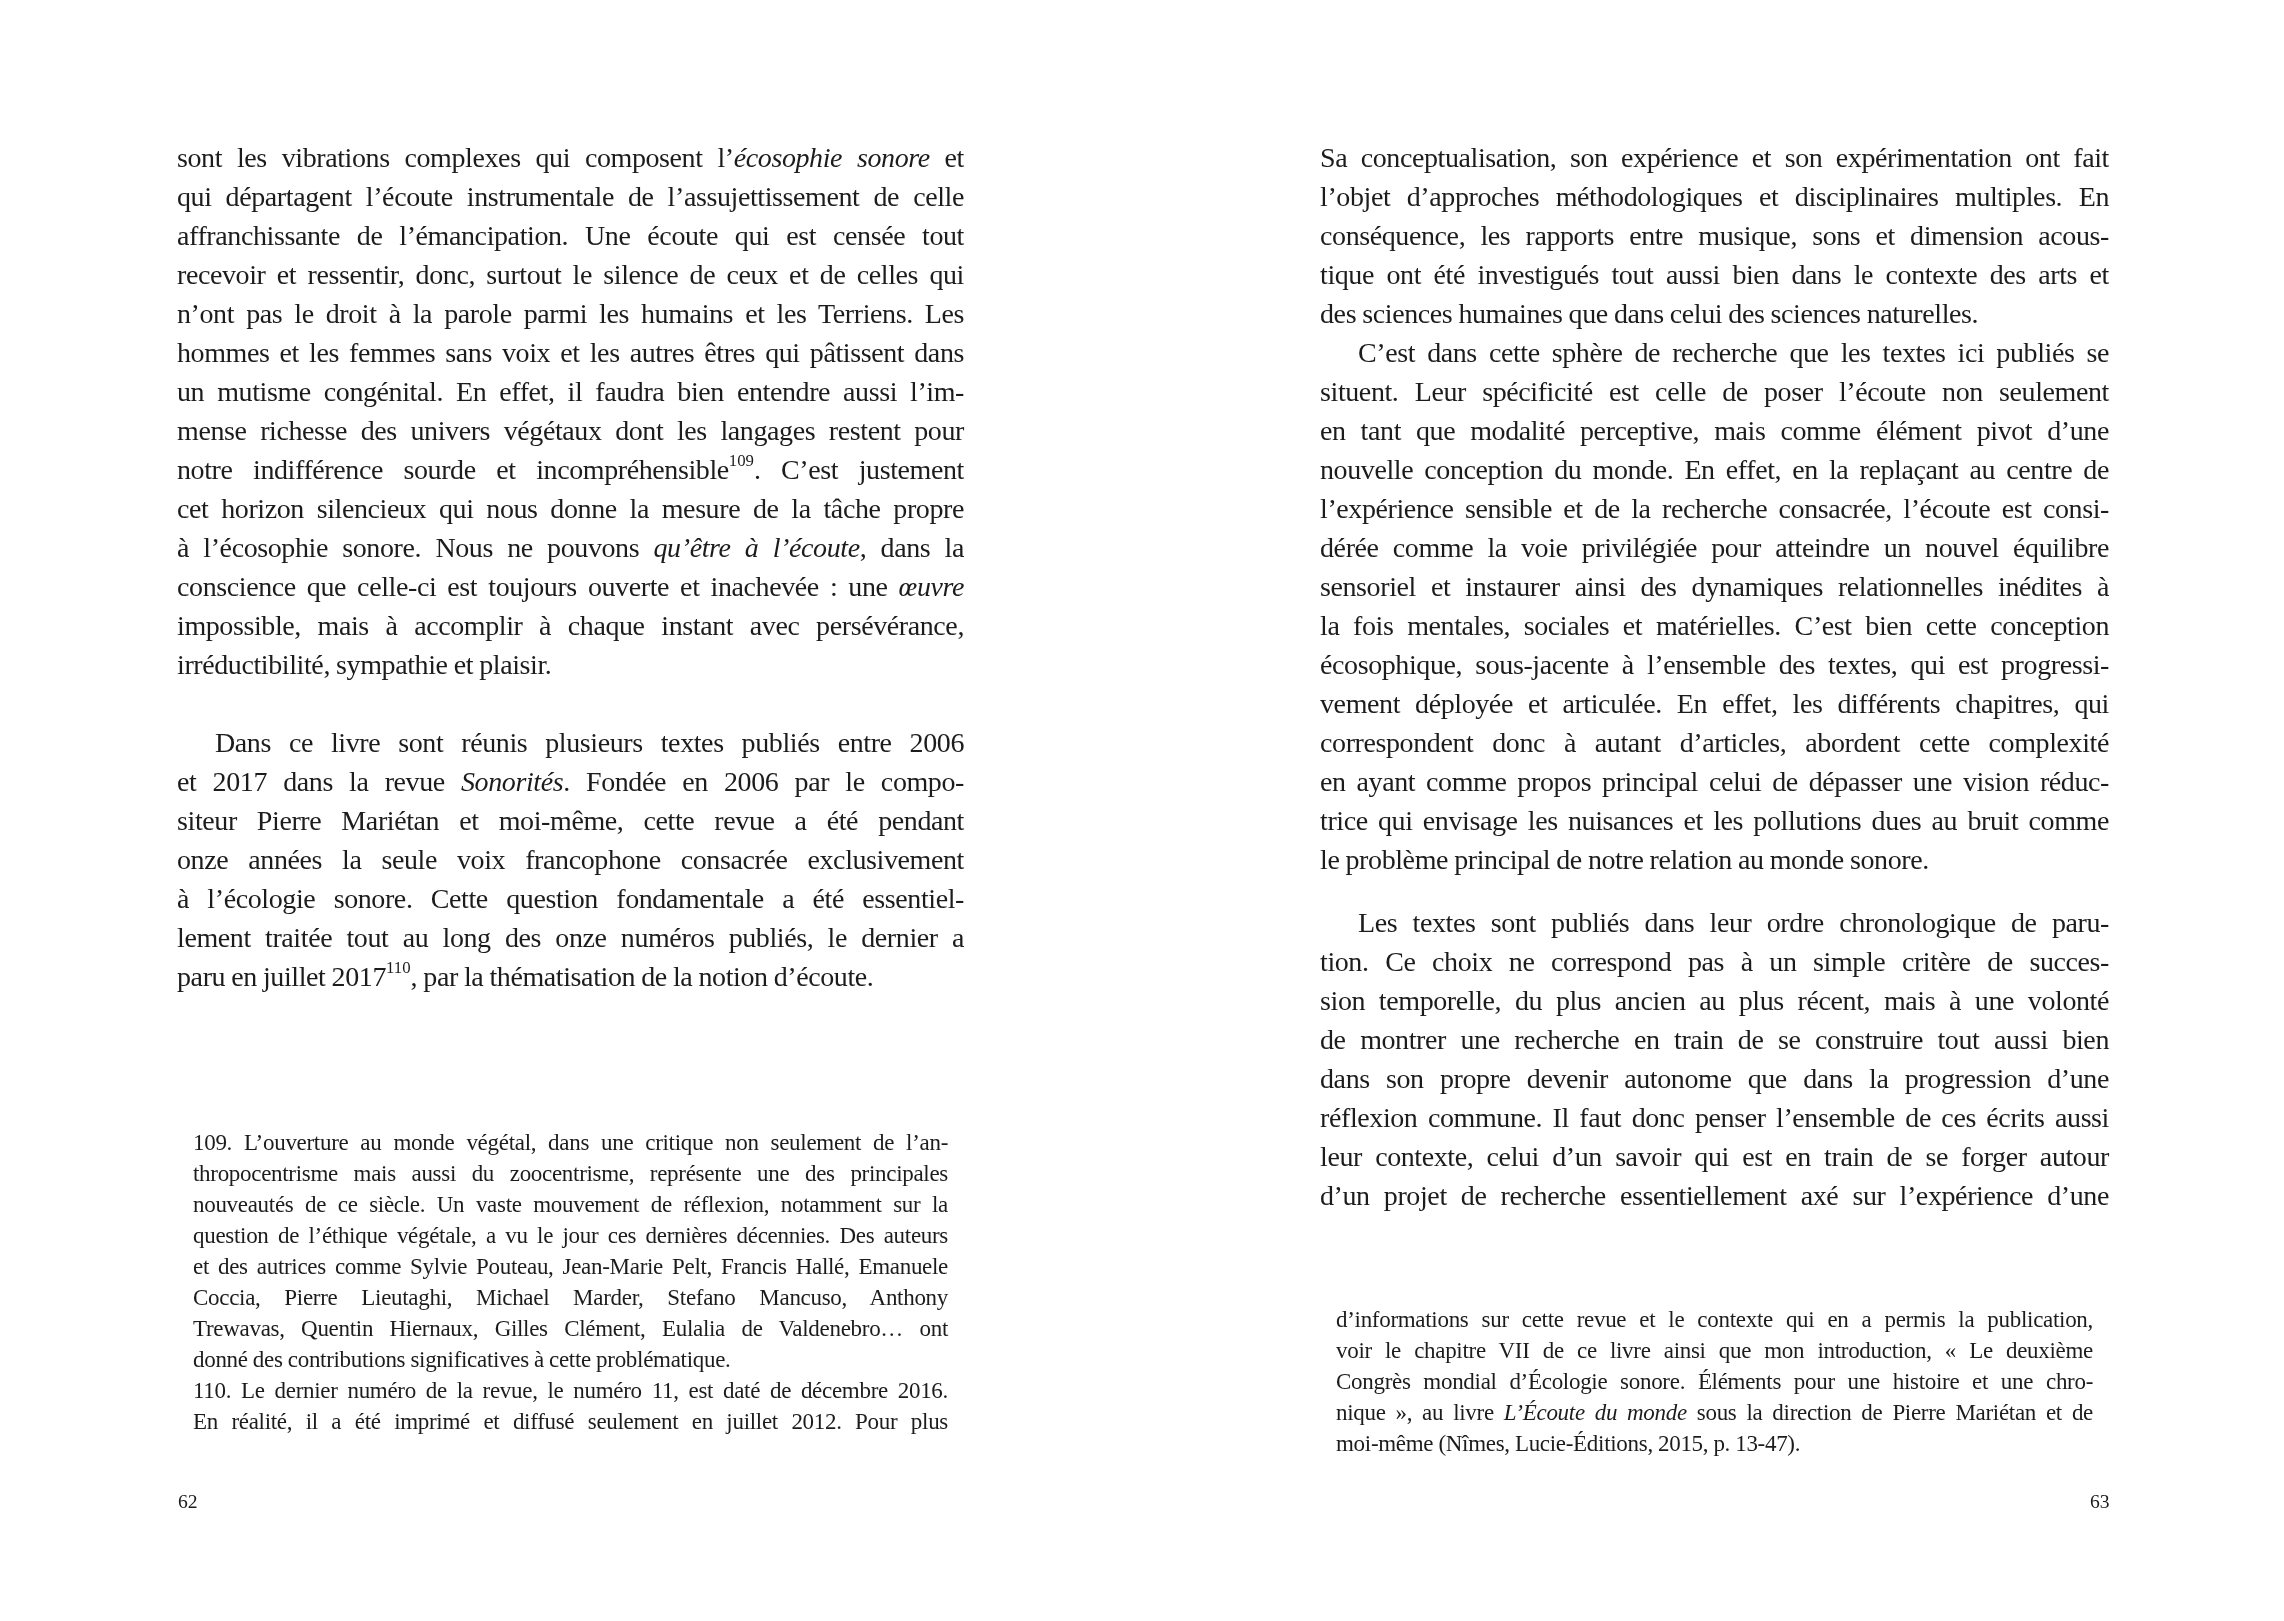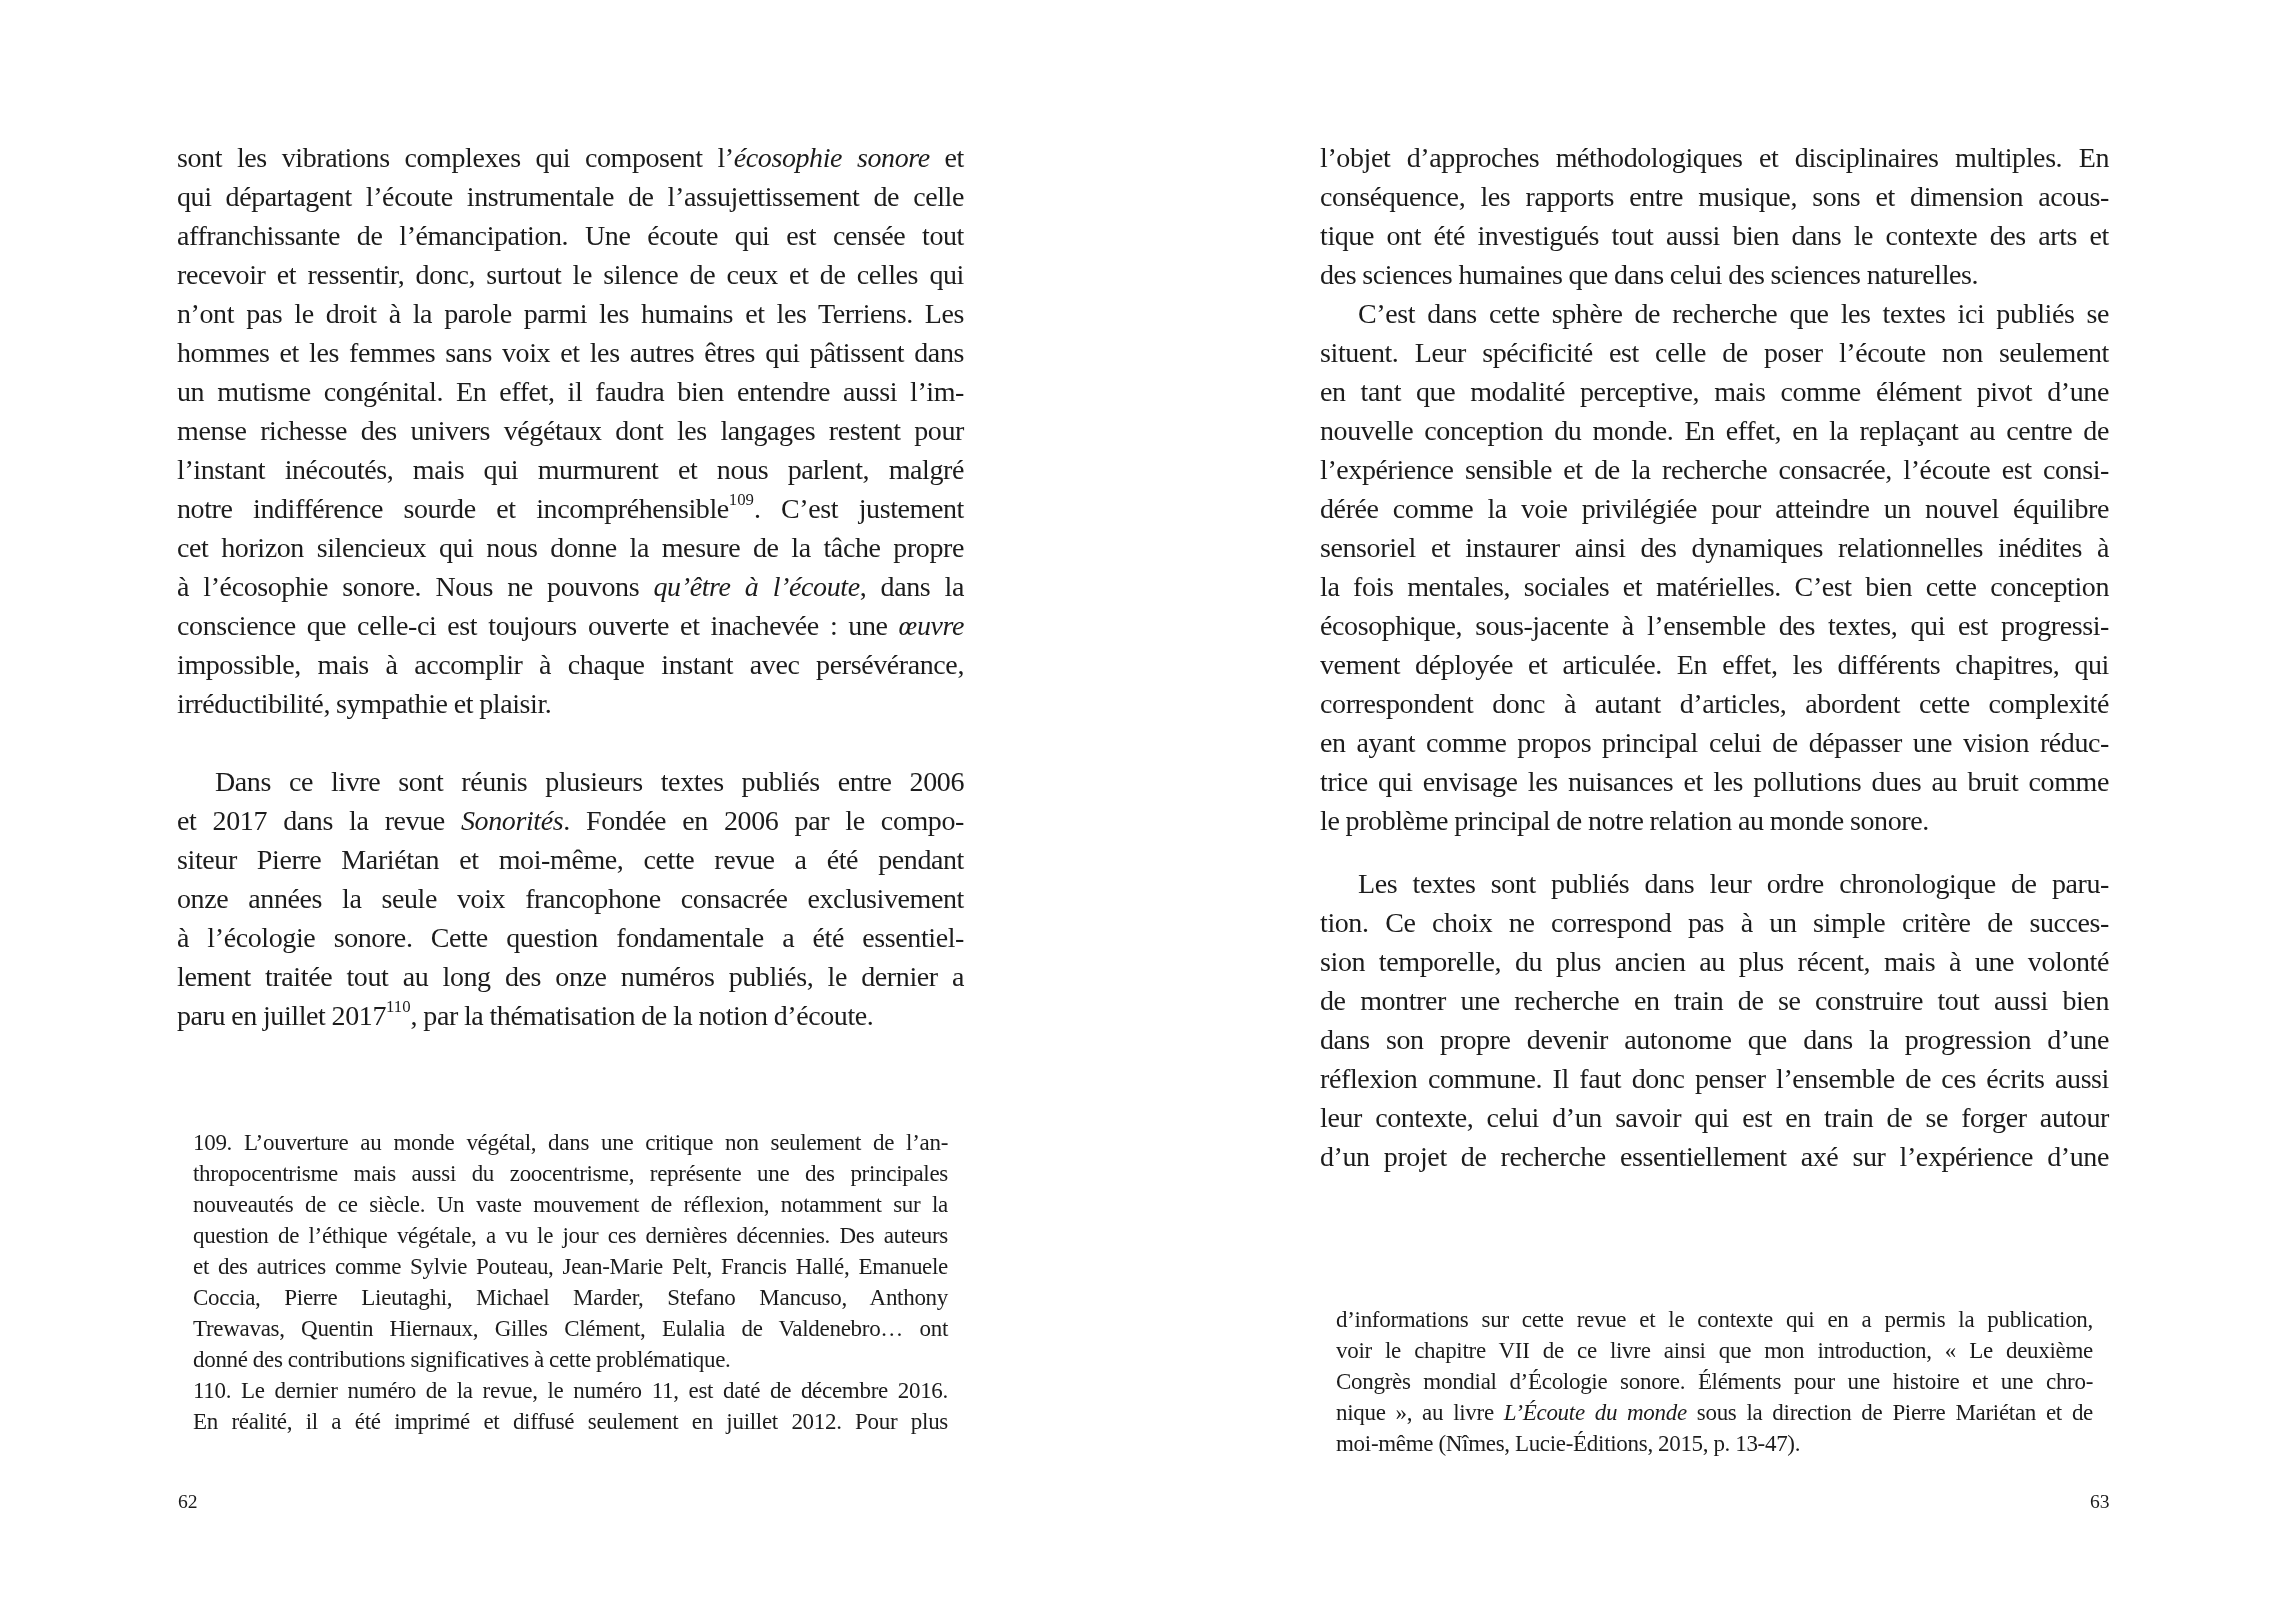--- a/index.html
+++ b/index.html
@@ -52,21 +52,20 @@
   <div class="col body-text">
     <p>
         <span class="line">sont les vibrations complexes qui composent l’<i>écosophie sonore</i> et</span>
         <span class="line">qui départagent l’écoute instrumentale de l’assujettissement de celle</span>
         <span class="line">affranchissante de l’émancipation. Une écoute qui est censée tout</span>
         <span class="line">recevoir et ressentir, donc, surtout le silence de ceux et de celles qui</span>
         <span class="line">n’ont pas le droit à la parole parmi les humains et les Terriens. Les</span>
         <span class="line">hommes et les femmes sans voix et les autres êtres qui pâtissent dans</span>
         <span class="line">un mutisme congénital. En effet, il faudra bien entendre aussi l’im-</span>
         <span class="line">mense richesse des univers végétaux dont les langages restent pour</span>
-        <span class="line">l’instant inécoutés, mais qui murmurent et nous parlent, malgré</span>
         <span class="line">notre indifférence sourde et incompréhensible<sup>109</sup>. C’est justement</span>
         <span class="line">cet horizon silencieux qui nous donne la mesure de la tâche propre</span>
         <span class="line">à l’écosophie sonore. Nous ne pouvons <i>qu’être à l’écoute</i>, dans la</span>
         <span class="line">conscience que celle-ci est toujours ouverte et inachevée : une <i>œuvre</i></span>
         <span class="line">impossible, mais à accomplir à chaque instant avec persévérance,</span>
         <span class="line end">irréductibilité, sympathie et plaisir.</span>
       </p>
     <p class="gap indent-first">
         <span class="line" style="text-indent: 38px;">Dans ce livre sont réunis plusieurs textes publiés entre 2006</span>
         <span class="line">et 2017 dans la revue <i>Sonorités</i>. Fondée en 2006 par le compo-</span>
@@ -90,20 +89,21 @@
         <span class="line">110. Le dernier numéro de la revue, le numéro 11, est daté de décembre 2016.</span>
         <span class="line">En réalité, il a été imprimé et diffusé seulement en juillet 2012. Pour plus</span>
       </p>
   </div>
   <div class="pagenum">62</div>
 </div>
 
 <div class="page right">
   <div class="col body-text">
     <p>
+        <span class="line">Sa conceptualisation, son expérience et son expérimentation ont fait</span>
         <span class="line">l’objet d’approches méthodologiques et disciplinaires multiples. En</span>
         <span class="line">conséquence, les rapports entre musique, sons et dimension acous-</span>
         <span class="line">tique ont été investigués tout aussi bien dans le contexte des arts et</span>
         <span class="line end">des sciences humaines que dans celui des sciences naturelles.</span>
       </p>
     <p>
         <span class="line" style="text-indent: 38px;">C’est dans cette sphère de recherche que les textes ici publiés se</span>
         <span class="line">situent. Leur spécificité est celle de poser l’écoute non seulement</span>
         <span class="line">en tant que modalité perceptive, mais comme élément pivot d’une</span>
         <span class="line">nouvelle conception du monde. En effet, en la replaçant au centre de</span>

